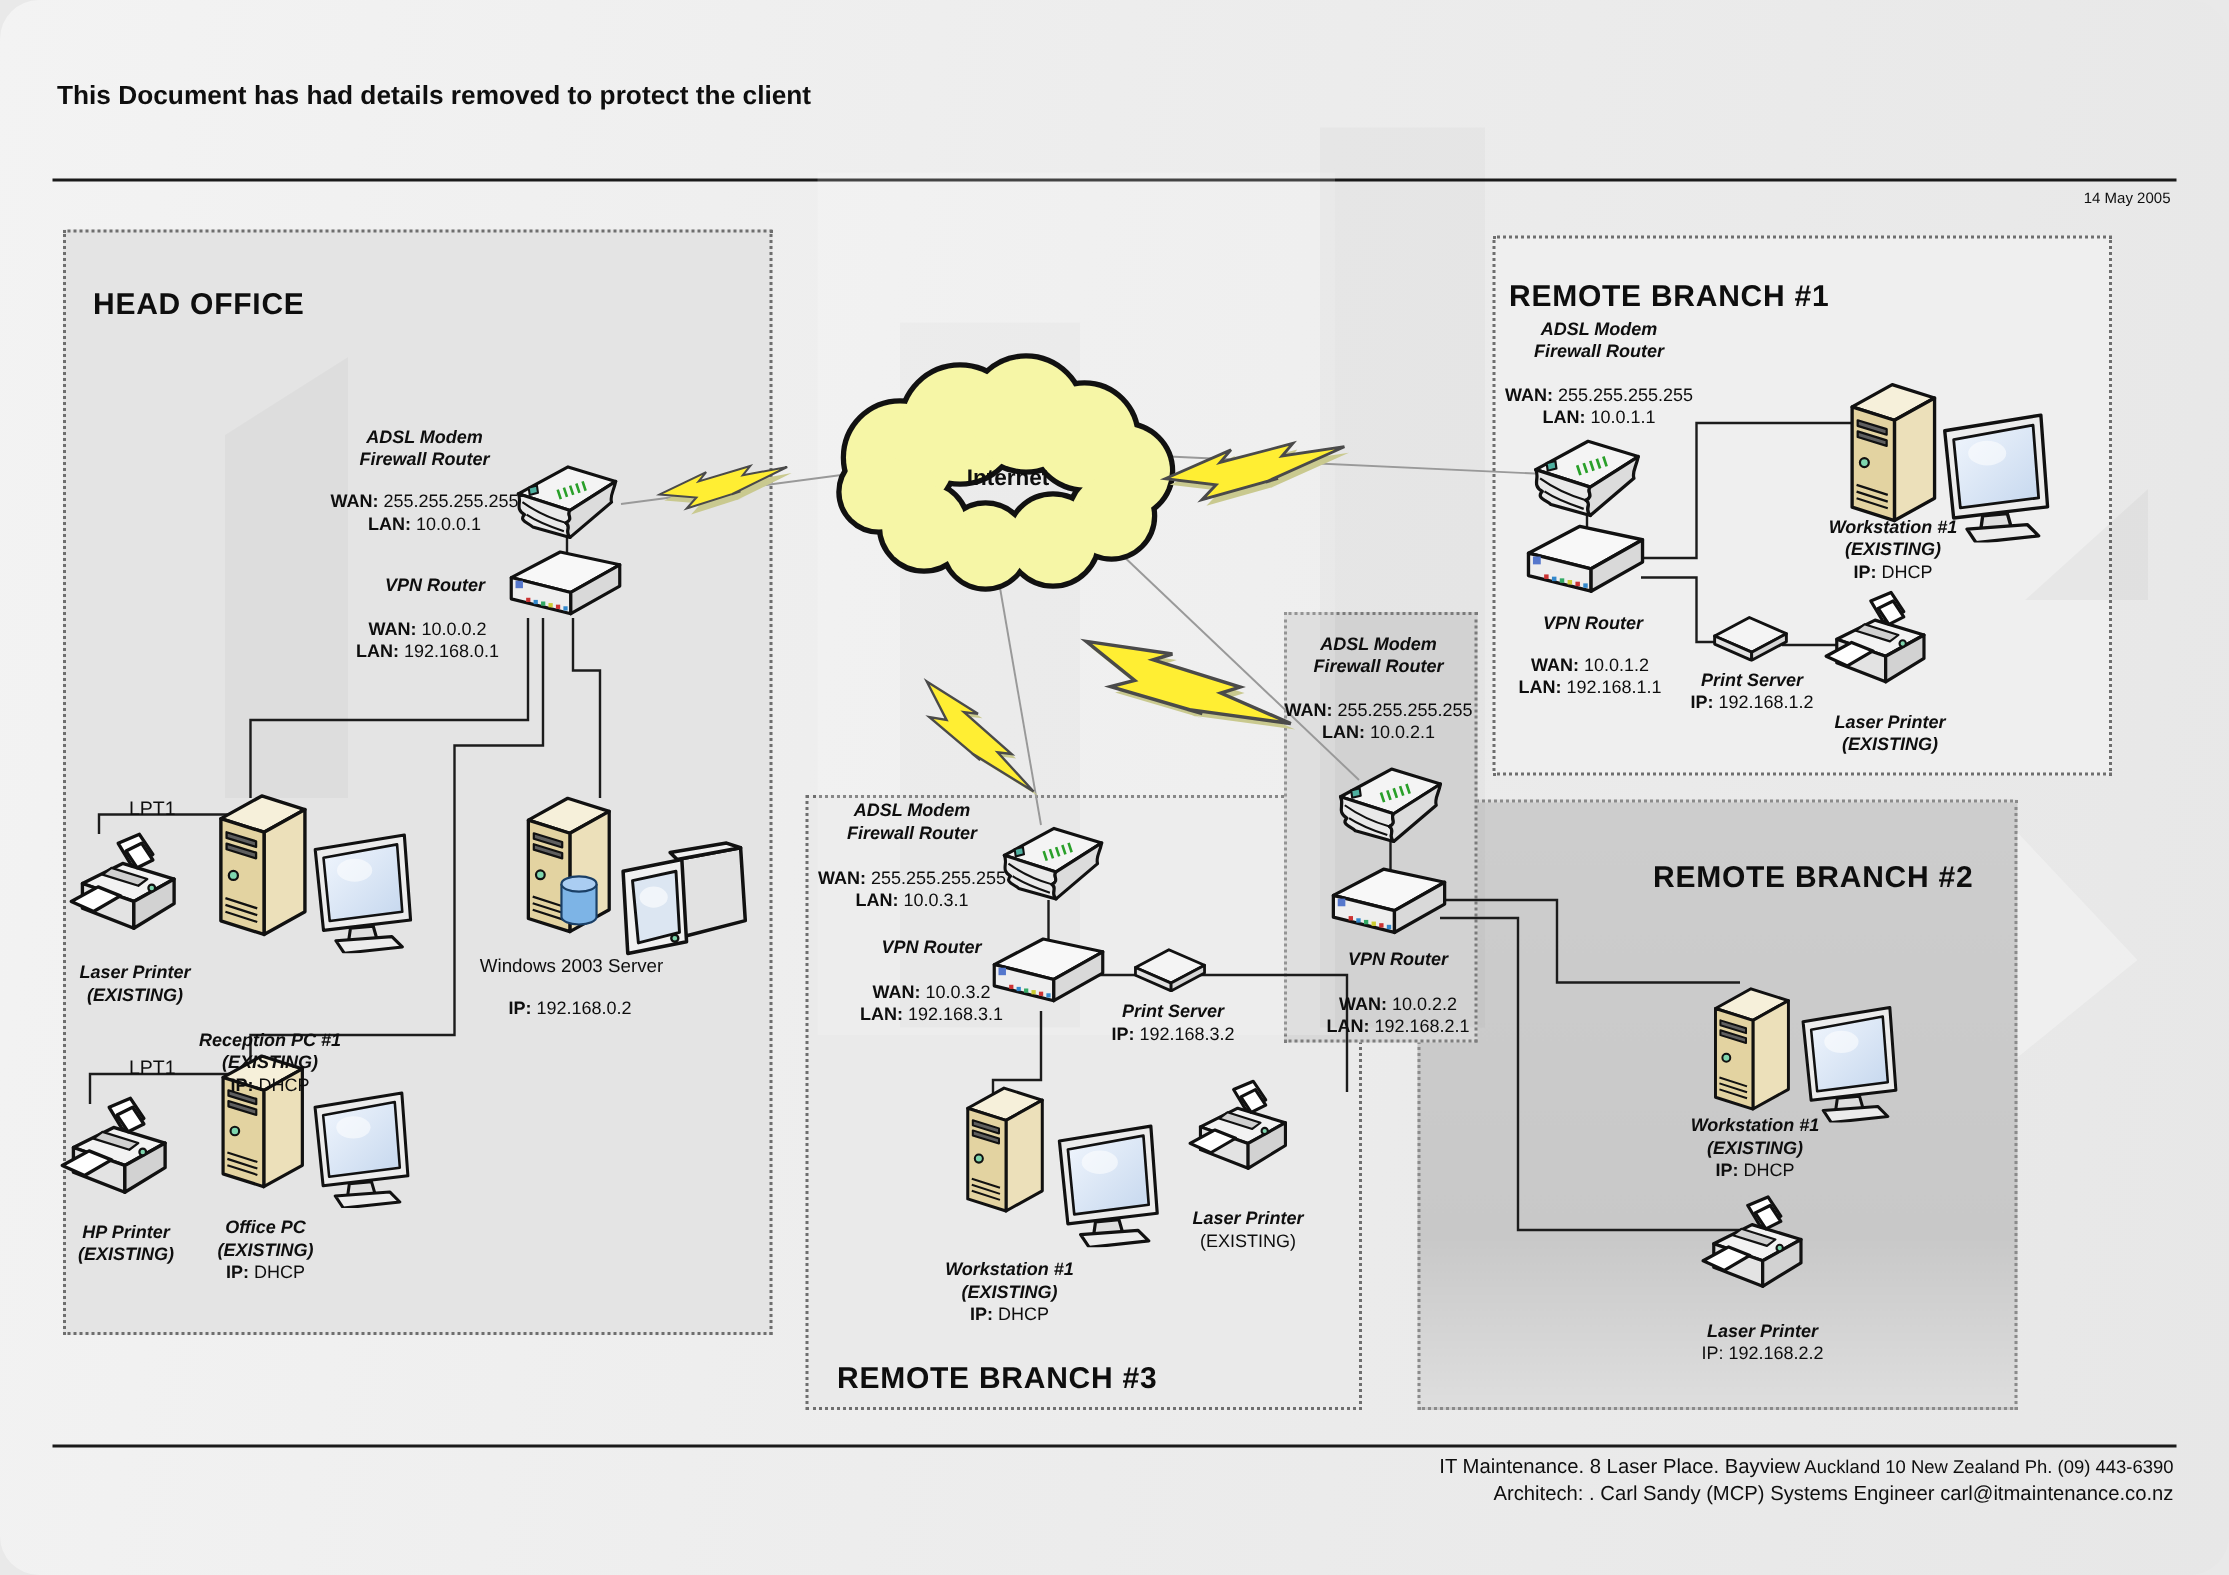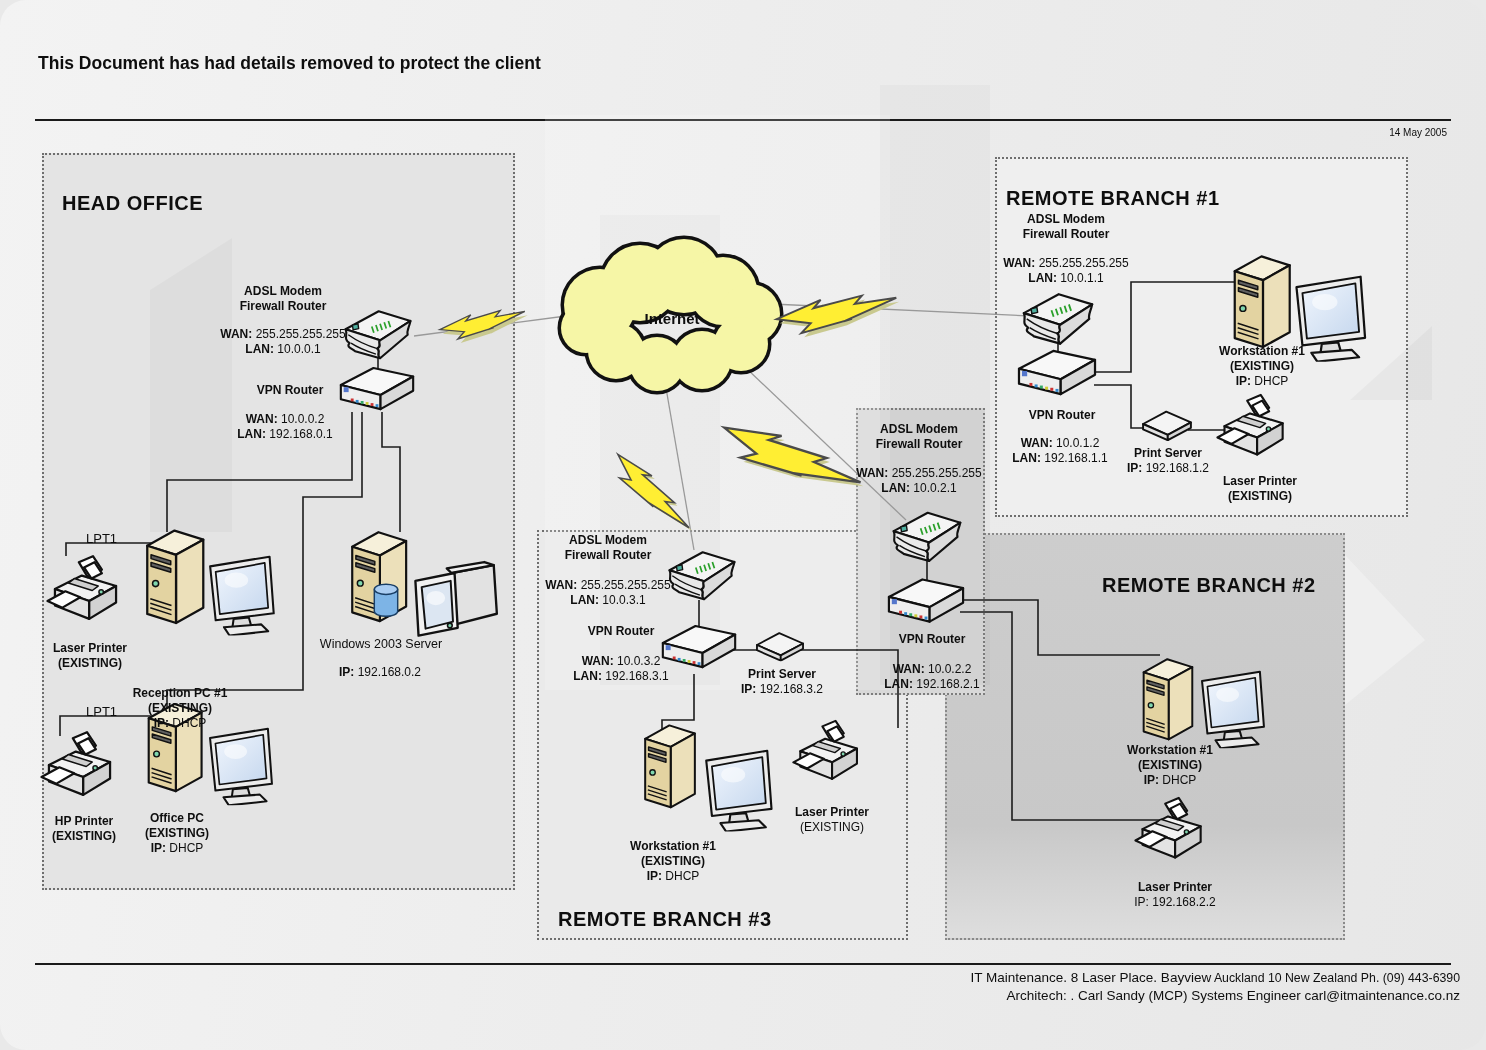--- a/index.html
+++ b/index.html
@@ -2,21 +2,21 @@
 <html><head>
 <meta charset="utf-8">
 <style>
   html,body{margin:0;padding:0;background:#e9e9e9;}
   #canvas{position:relative;width:1486px;height:1050px;overflow:hidden;
     background:linear-gradient(100deg,#f3f3f3 0%,#ededed 45%,#e7e7e7 100%);
     font-family:"Liberation Sans","DejaVu Sans",sans-serif;color:#0e0e0e;border-radius:26px;}
   .box{position:absolute;border:2px dotted #6e6e6e;}
   .lbl{position:absolute;font-size:12px;line-height:1.26;text-align:center;white-space:nowrap;color:#0e0e0e;}
   .lbl div{white-space:nowrap;}
-  .b{font-weight:bold;}
+  .b{font-weight:bold;font-style:italic;}
   .sec-title{position:absolute;font-size:20px;font-weight:bold;letter-spacing:.5px;white-space:nowrap;}
   .doc-title{position:absolute;font-size:17.5px;font-weight:bold;white-space:nowrap;}
   .date{position:absolute;font-size:10px;text-align:right;white-space:nowrap;}
   .rule{position:absolute;border-top:2px solid #1a1a1a;height:0;}
   .footer{position:absolute;text-align:right;font-size:13.5px;line-height:1.32;white-space:nowrap;}
   .footer .small{font-size:12.3px;}
   .lpt{position:absolute;font-size:13px;white-space:nowrap;}
   .internet-lbl{position:absolute;font-size:15px;font-weight:bold;text-align:center;}
   .icon{position:absolute;}
   svg.overlay{position:absolute;left:0;top:0;pointer-events:none;}
@@ -398,18 +398,18 @@
     <div class="b">Workstation #1</div>
     <div class="b">(EXISTING)</div>
     <div><b>IP:</b> <span>DHCP</span></div>
   </div>
   <div class="lbl" style="left:762px;top:805px;width:140px;">
     <div class="b">Laser Printer</div>
     <div>(EXISTING)</div>
   </div>
 
   <div class="rule" style="left:35px;top:963px;width:1416px;"></div>
-  <div class="footer" style="right:26px;top:969px;">
+  <div class="footer" style="right:37px;top:969px;">
     <div><span>IT Maintenance. 8 Laser Place. Bayview</span><span class="small"> Auckland 10 New Zealand Ph. (09) 443-6390</span></div>
     <div>Architech: . Carl Sandy (MCP) Systems Engineer carl@itmaintenance.co.nz</div>
   </div>
 
 </div>
 
 </body></html>

